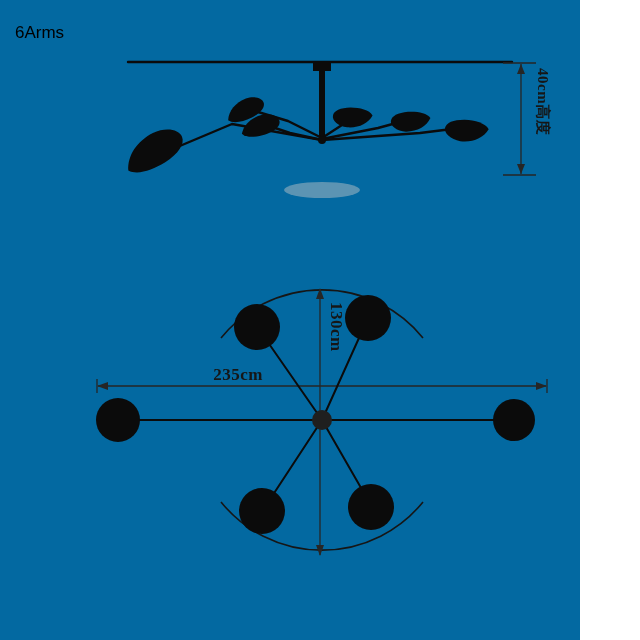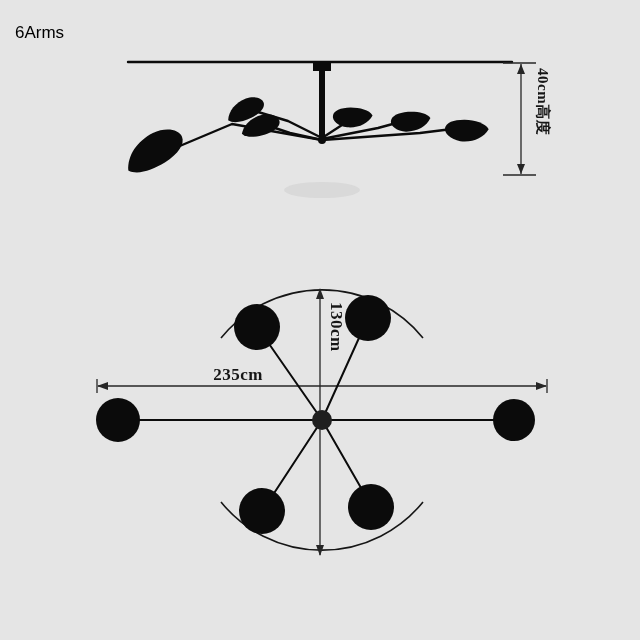--- a/index.html
+++ b/index.html
@@ -1,17 +1,17 @@
 <!DOCTYPE html>
 <html><head>
 <meta charset="utf-8">
 <style>
   html,body { margin:0; padding:0; background:#ffffff; }
   #stage {
-    position:relative; width:640px; height:640px; background:#e5e5e5;
+    position:relative; width:580px; height:640px; background:#0369a1;
     overflow:hidden; font-family:"Liberation Sans", sans-serif;
   }
   svg { position:absolute; inset:0; display:block; }
   .t-title  { font:17px "Liberation Sans", sans-serif; fill:#000000; }
   .t-dim    { font:bold 17px "Liberation Serif", serif; fill:#161616; letter-spacing:.5px; }
   .t-dim-sm { font:bold 15px "Liberation Serif", serif; fill:#161616; letter-spacing:.5px; }
   .lamp     { stroke:#0b0b0b; stroke-width:2.4; fill:none; stroke-linecap:round; stroke-linejoin:round; }
   .lamp-thin{ stroke:#0b0b0b; stroke-width:2; fill:none; stroke-linecap:round; }
   .dimline  { stroke:#262626; stroke-width:1.3; fill:none; }
   .arcline  { stroke:#161616; stroke-width:1.6; fill:none; }

